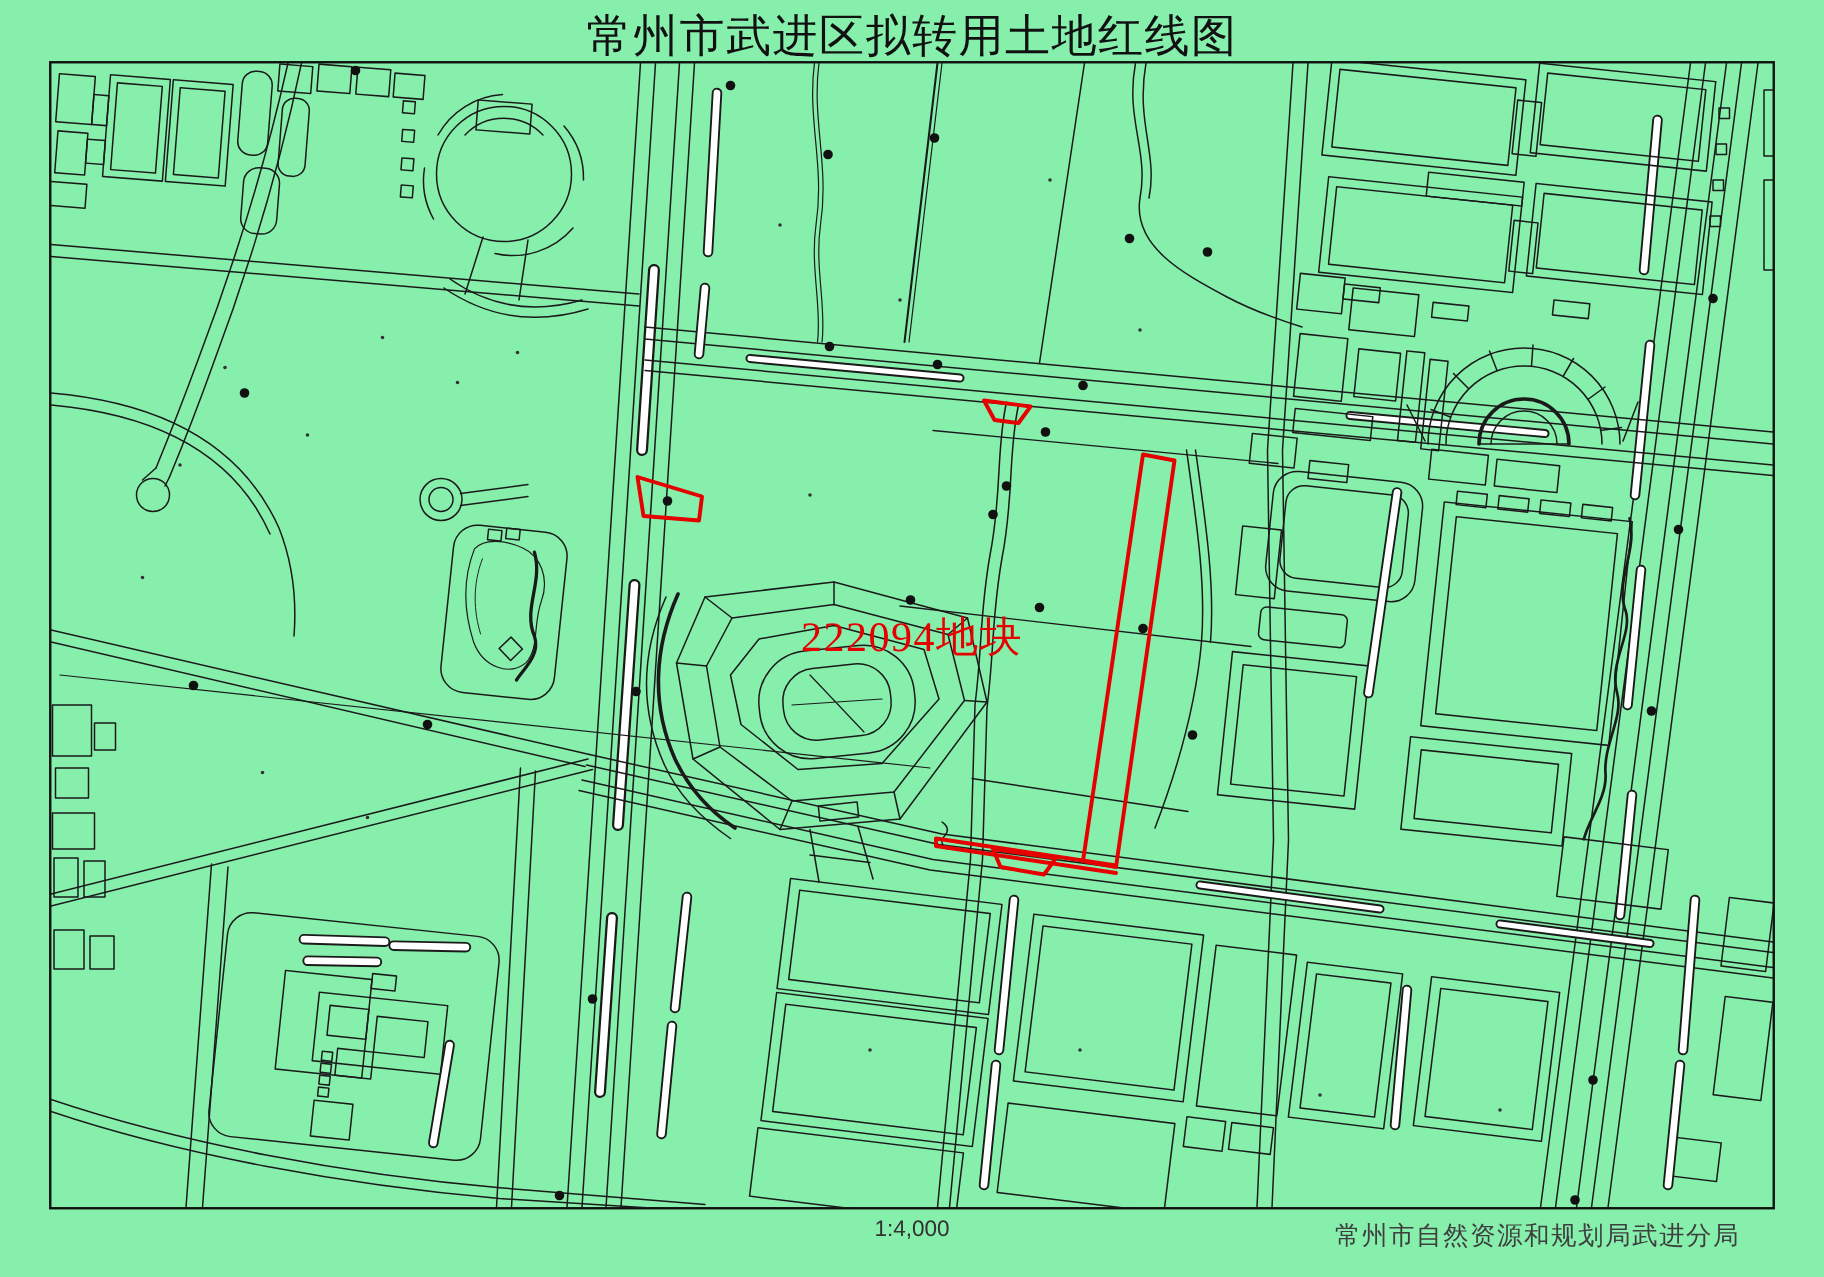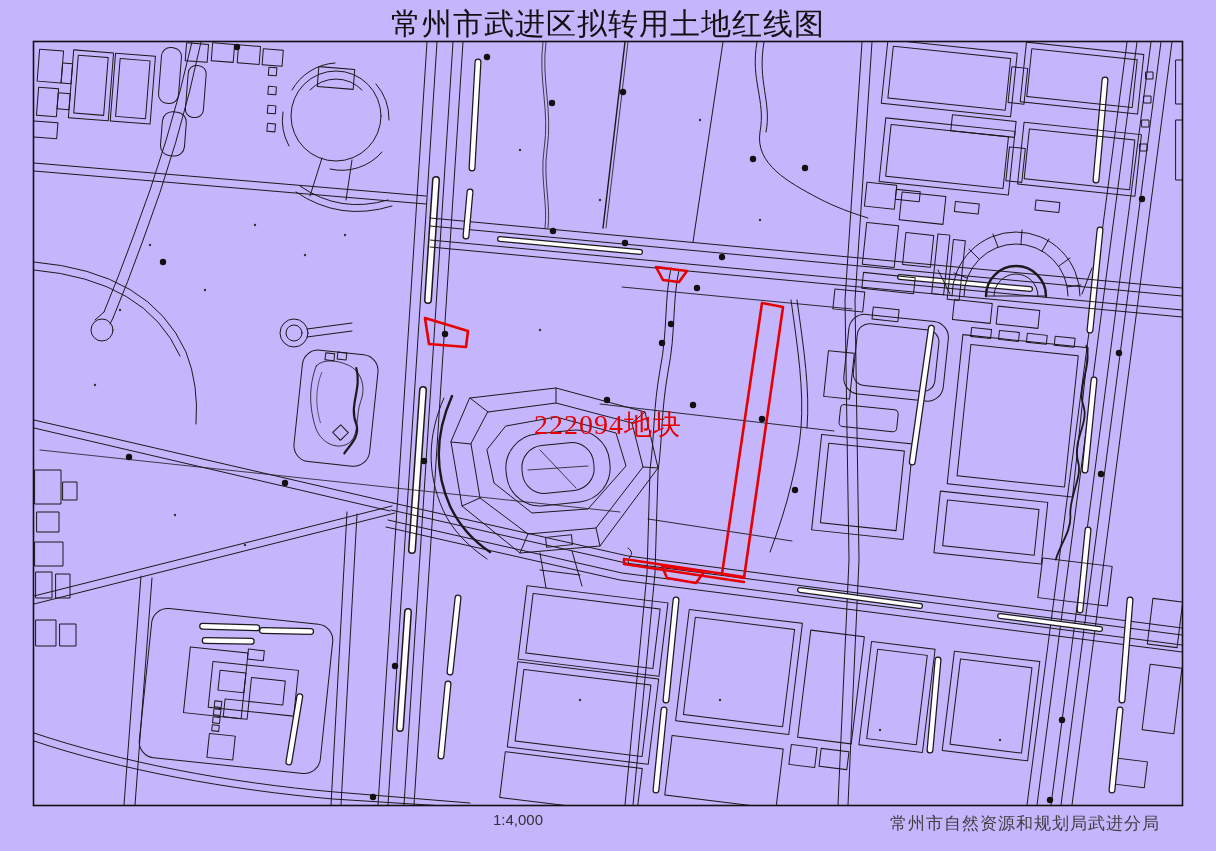--- a/index.html
+++ b/index.html
@@ -1,20 +1,20 @@
 <!DOCTYPE html>
 <html><head>
 <meta charset="utf-8">
 <style>
   html,body{margin:0;padding:0;background:#ffffff;}
-  .canvas{position:relative;width:1216px;height:851px;background:#c4b5fd;overflow:hidden;
+  .canvas{position:relative;width:1216px;height:851px;background:#86efac;overflow:hidden;
           font-family:"Liberation Serif","DejaVu Serif",serif;}
   .map-title{position:absolute;top:4px;left:0;width:1216px;text-align:center;
              font-size:30px;letter-spacing:1px;color:#111;font-weight:400;}
-  .footer-scale{position:absolute;top:811px;left:0;width:1036px;text-align:center;
+  .footer-scale{position:absolute;top:811px;left:0;width:1216px;text-align:center;
                 font-size:15px;color:#333;font-family:"Liberation Sans","DejaVu Sans",sans-serif;}
   .footer-agency{position:absolute;top:812px;right:56px;font-size:17px;color:#3f3f3f;
                  letter-spacing:1px;margin-left:12px;}
   svg{position:absolute;top:0;left:0;}
 </style>
 </head>
 <body>
 
 <div class="canvas">
 

